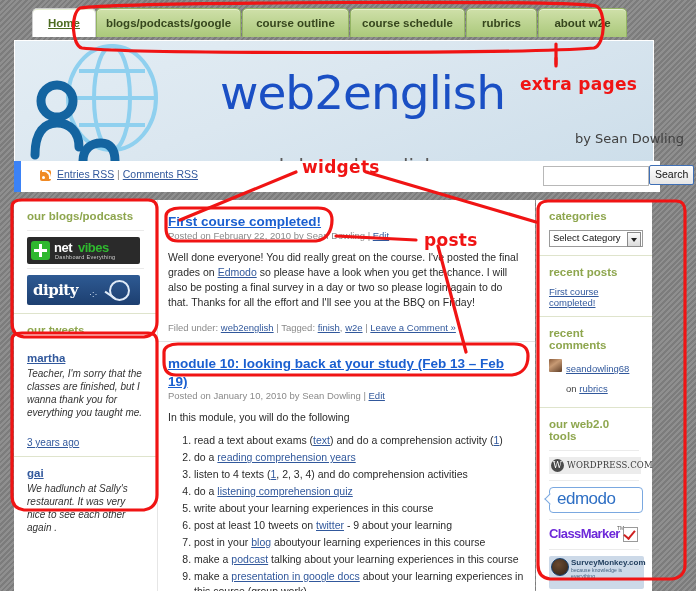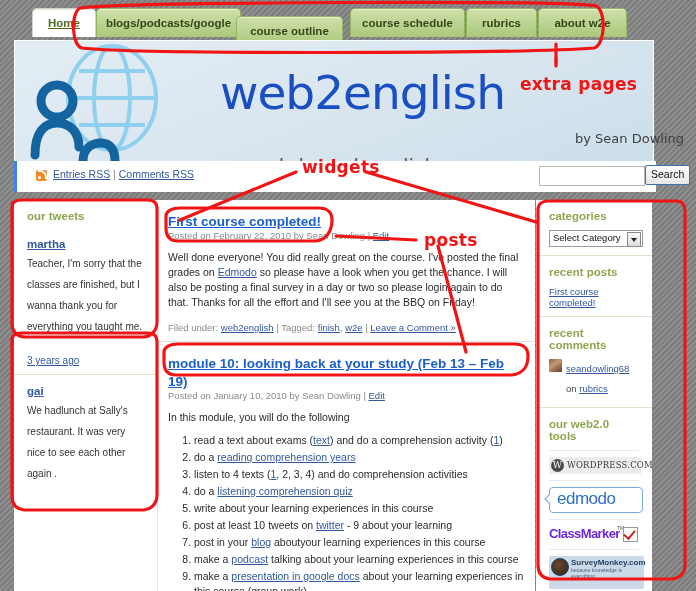--- a/index.html
+++ b/index.html
@@ -41,21 +41,21 @@
     position:absolute;left:235px;top:113px;
     font-size:20px;color:#5a5a5a;font-family:"DejaVu Sans",sans-serif;
   }
   .byline{
     position:absolute;right:12px;top:131px;
     font-size:13px;color:#404040;font-family:"DejaVu Sans",sans-serif;
   }
   
   .strip{
     position:absolute;left:14px;top:161px;width:638px;height:31px;
-    background:#ffffff;border-left:3px solid #3b82f6;border-right:1px solid #ffffff;
+    background:#ffffff;border-left:7px solid #3b82f6;border-right:1px solid #ffffff;
   }
   .rssicon{
     position:absolute;left:19px;top:9px;width:11px;height:11px;
     background:#f08a24;border-radius:2px;
   }
   .rssicon::before{content:"";position:absolute;left:2px;bottom:2px;width:3px;height:3px;background:#fff;border-radius:50%;}
   .rssicon::after{content:"";position:absolute;left:2px;bottom:2px;width:7px;height:7px;
     border:2px solid #fff;border-left:none;border-bottom:none;border-radius:0 7px 0 0;}
   .rsslinks{position:absolute;left:36px;top:7px;font-size:10.5px;color:#444;}
   .rsslinks a{color:#31589c;text-decoration:underline;}
@@ -90,21 +90,21 @@
   .nv-t2{position:absolute;left:51px;top:3px;font-size:13px;font-weight:bold;color:#2fb82f;letter-spacing:-.5px;}
   .nv-sub{position:absolute;left:28px;top:17px;font-size:5.5px;color:#cfcfcf;letter-spacing:.3px;}
   
   .dipity{width:113px;height:30px;background:linear-gradient(#2e5a93,#1d3f70);border-radius:2px;position:relative;overflow:hidden;}
   .dp-t{position:absolute;left:6px;top:6px;font-size:15px;font-weight:bold;color:#fff;font-family:"DejaVu Serif",serif;letter-spacing:-.5px;}
   .dp-dots{position:absolute;left:62px;top:14px;font-size:9px;color:#cfe0f2;}
   .dp-ball{position:absolute;right:10px;top:5px;width:17px;height:17px;border:2px solid #dfeaf7;border-radius:50%;}
   .dp-ball::after{content:"";position:absolute;left:-7px;top:12px;width:12px;height:2px;background:#dfeaf7;transform:rotate(35deg);}
   
   .tweetuser{font-size:11.5px;font-weight:bold;color:#31589c;text-decoration:underline;display:block;margin-bottom:3px;}
-  .tweettext{font-size:10px;color:#333;line-height:21px;}
+  .tweettext{font-size:10px;color:#333;line-height:13px;font-style:italic;}
   .tweetago{font-size:10px;color:#31589c;text-decoration:underline;display:block;margin-top:18px;}
   
   .post{padding:12px 10px 8px 10px;border-bottom:1px solid #e3e3e3;}
   .posttitle{font-size:13.5px;font-weight:bold;color:#1a5fd0;text-decoration:underline;margin:0 0 3px 0;}
   .postmeta{font-size:9.5px;color:#8a8a8a;margin-bottom:9px;}
   .postmeta a{color:#31589c;text-decoration:underline;}
   .postbody{font-size:10.5px;color:#2b2b2b;line-height:15px;}
   .postbody a{color:#31589c;text-decoration:underline;}
   .postbody ol{margin:8px 0 4px 0;padding-left:26px;}
   .postbody ol li{margin:2px 0;}
@@ -156,21 +156,21 @@
 </head>
 <body>
 
 <div class="page"></div>
 
 <div class="navbar">
   <div class="tab home" style="left:18px;width:62px;">
     <span>Home</span>
   </div>
   <div class="tab" style="left:82px;width:143px;">blogs/podcasts/google</div>
-  <div class="tab" style="left:222px;width:105px;margin-top:8px;">course outline</div>
+  <div class="tab" style="left:228px;width:105px;">course outline</div>
   <div class="tab" style="left:336px;width:113px;">course schedule</div>
   <div class="tab" style="left:452px;width:69px;">rubrics</div>
   <div class="tab" style="left:524px;width:87px;">about w2e</div>
 </div>
 
 <div class="header">
   <div class="logoart">
     <svg viewBox="0 0 180 118" width="180" height="118">
       <g fill="none" stroke="#8fd0ef" stroke-width="4">
         <ellipse cx="95" cy="55" rx="44" ry="52"></ellipse>
@@ -195,20 +195,40 @@
   <div class="rssicon"></div>
   <div class="rsslinks">
     <a href="#">Entries RSS</a><span class="sep"> | </span><a href="#">Comments RSS</a>
   </div>
   <input class="searchbox" value="" placeholder="" style="">
   <div class="searchbtn">Search</div>
 </div>
 
 <div class="col colL">
 
+  <div class="wdg">
+    <div class="wdgtitle">our blogs/podcasts</div>
+
+    <div class="logostrip">
+      <div class="netvibes">
+        <div class="nv-sq"></div>
+        <div class="nv-t1">net</div>
+        <div class="nv-t2">vibes</div>
+        <div class="nv-sub">Dashboard Everything</div>
+      </div>
+    </div>
+
+    <div class="logostrip">
+      <div class="dipity">
+        <div class="dp-t">dipity</div>
+        <div class="dp-dots">·:·</div>
+        <div class="dp-ball"></div>
+      </div>
+    </div>
+  </div>
 
   <div class="wdg" style="border-bottom:none;">
     <div class="wdgtitle">our tweets</div>
   </div>
 
   <div class="wdg" style="padding-top:0;border-bottom:1px solid #dfe4cc;">
     <a class="tweetuser" href="#">martha</a>
     <div class="tweettext">Teacher, I'm sorry that the classes are finished, but I wanna thank you for everything you taught me.</div>
     <a class="tweetago" href="#">3 years ago</a>
   </div>

